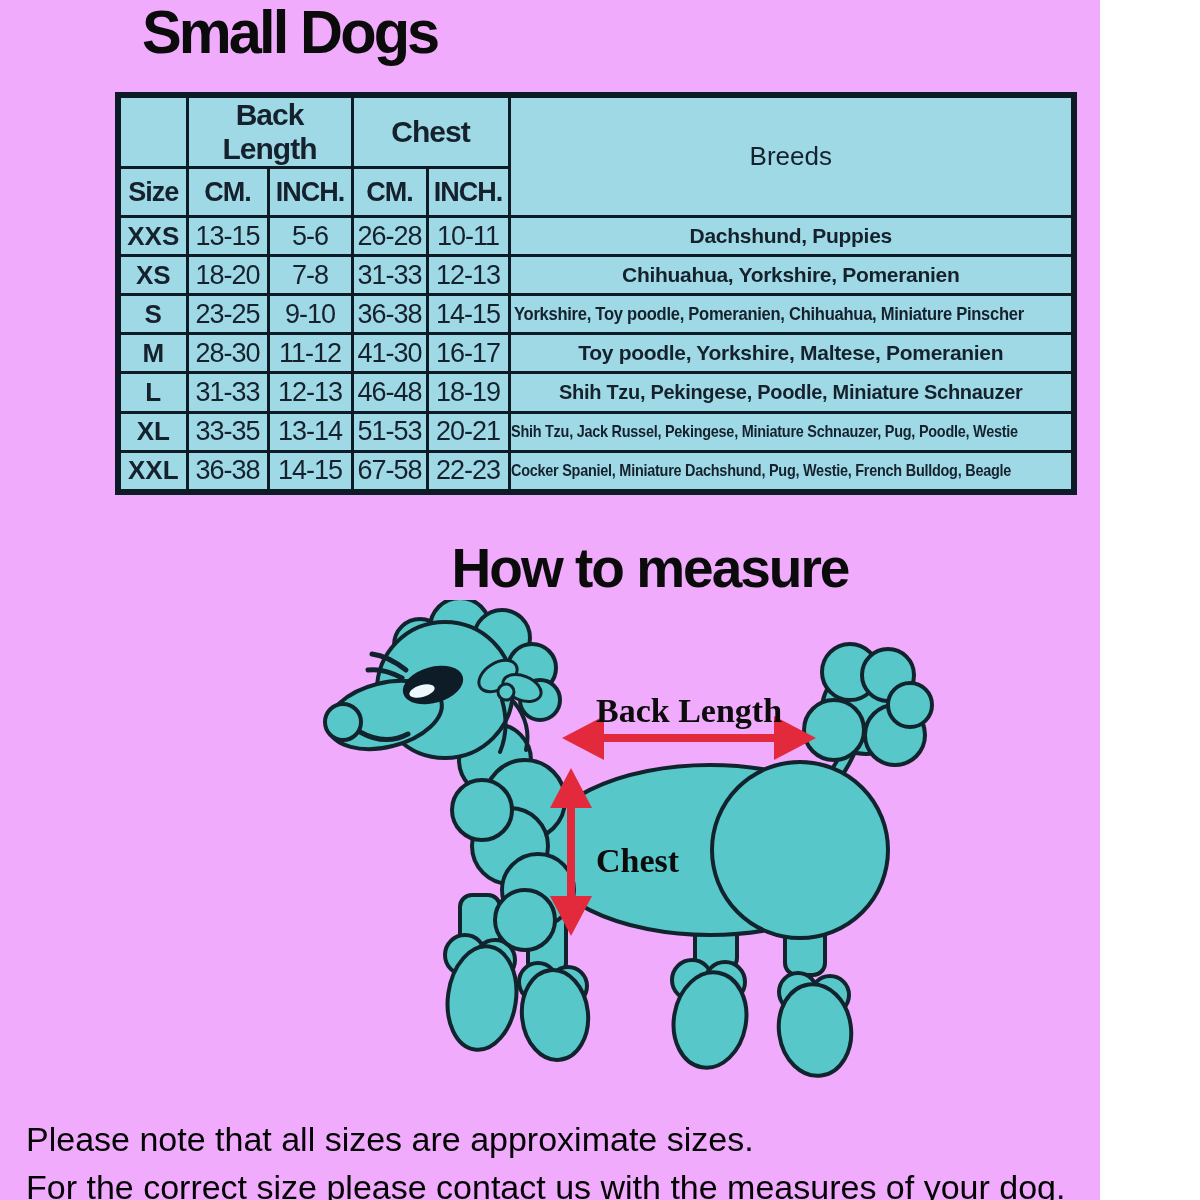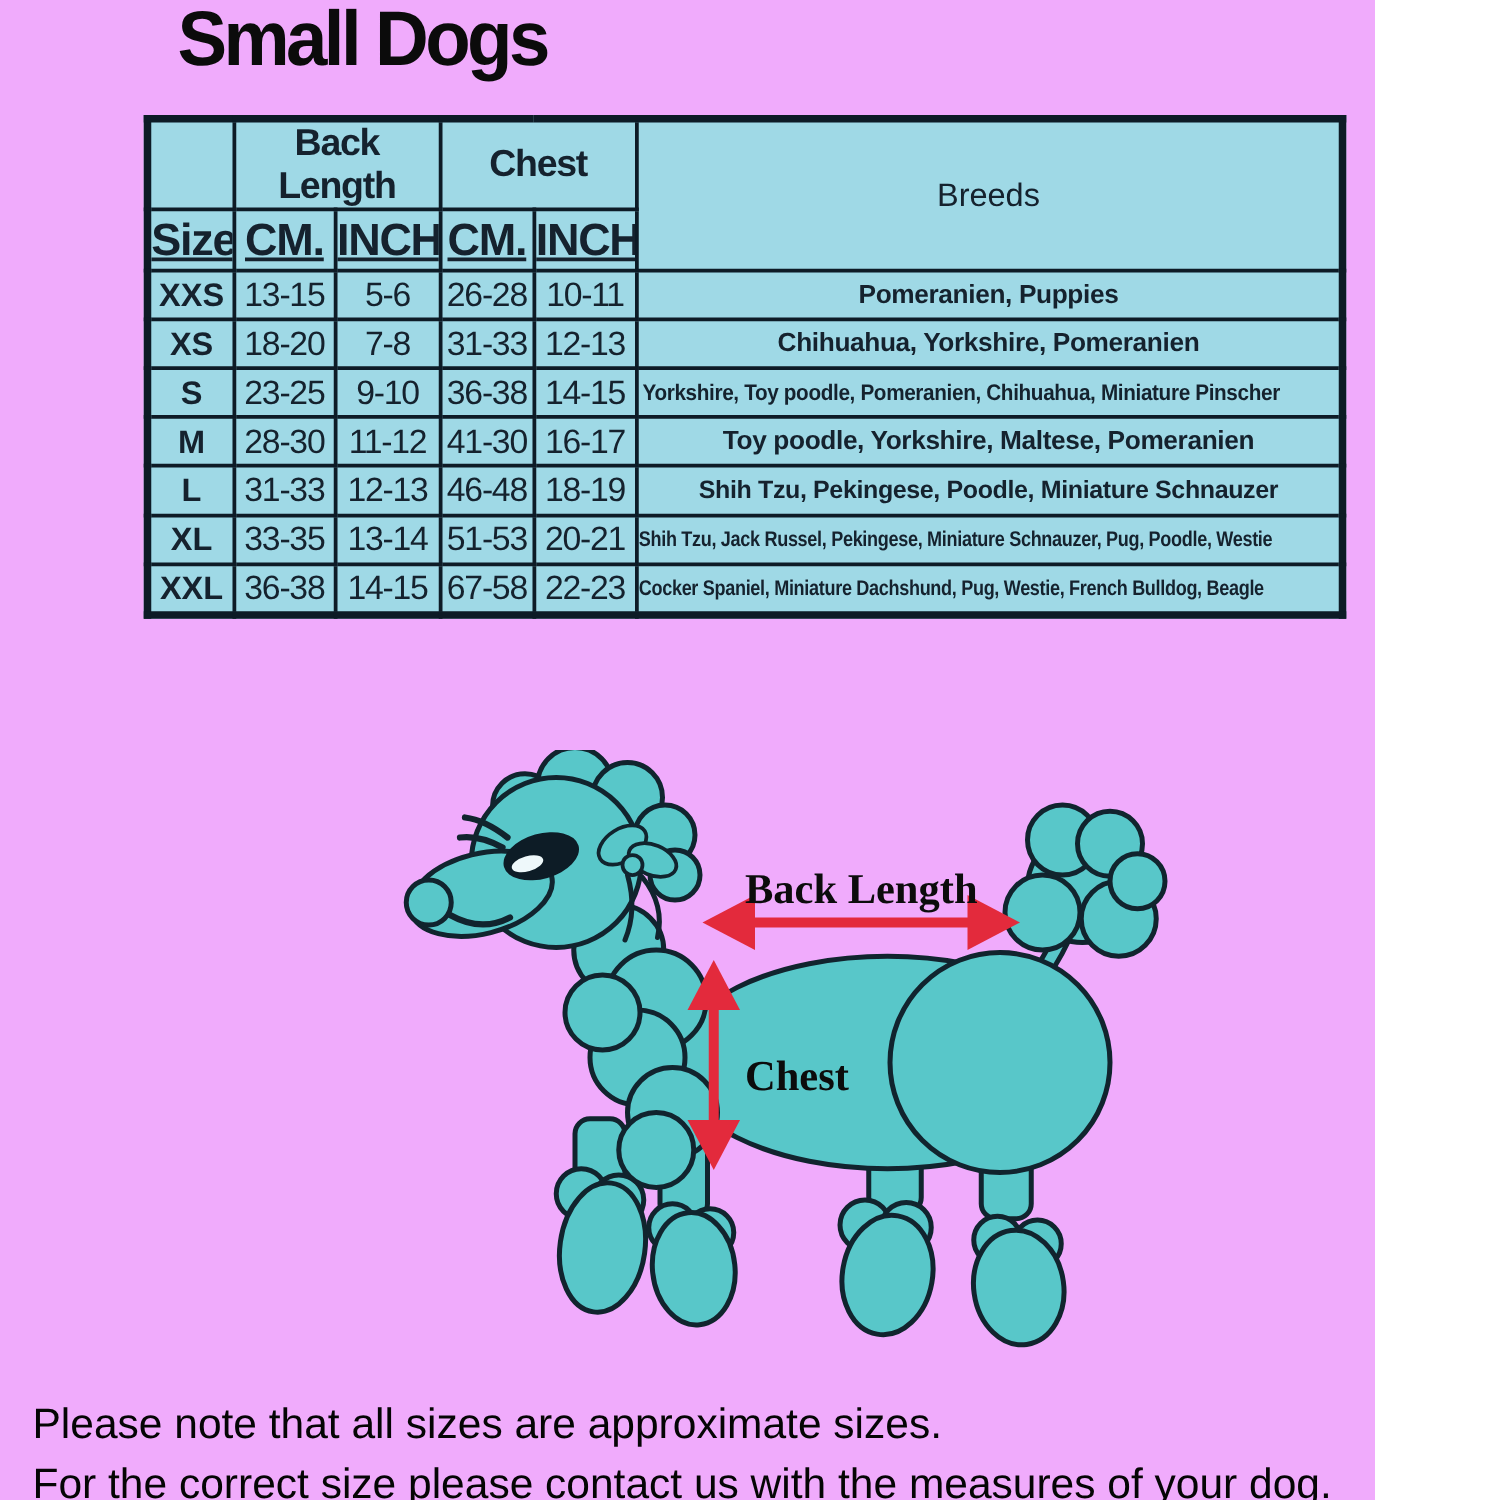--- a/index.html
+++ b/index.html
@@ -25,21 +25,21 @@
     border-collapse:collapse; table-layout:fixed;
     width:956px; height:403px;
     background:#9fd9e6; border:6px solid #0d1b26;
   }
   table.size-table th, table.size-table td {
     border:3px solid #0d1b26; text-align:center; vertical-align:middle;
     padding:0; color:#15222e; overflow:hidden;
   }
   .hdr-group { font-size:30px; font-weight:bold; letter-spacing:-1px; }
   .hdr-breeds { font-size:26px; font-weight:normal; }
-  .hdr-red { color:#d5304a; font-size:36px; font-weight:bold; letter-spacing:-1px;text-decoration:underline; }
+  .hdr-red { color:#d5304a; font-size:27px; font-weight:bold; letter-spacing:-1px; }
   td.cell-size { font-size:26px; font-weight:bold; }
   td.cell-num  { font-size:27px; font-weight:normal; letter-spacing:-1px; }
   td.cell-breeds { text-align:left; padding-left:7px; }
   td.cell-breeds span {
     display:inline-block; white-space:nowrap; font-weight:bold;
     transform-origin:left center; letter-spacing:-0.3px;
   }
   .b-lg { font-size:21px; }
   .b-md { font-size:20px; }
   .b-s  { font-size:18px; transform:scaleX(.92); }
@@ -86,21 +86,21 @@
           <th class="hdr-red">INCH.</th>
         </tr>
       </thead>
       <tbody>
         <tr>
           <td class="cell-size">XXS</td>
           <td class="cell-num">13-15</td>
           <td class="cell-num">5-6</td>
           <td class="cell-num">26-28</td>
           <td class="cell-num">10-11</td>
-          <td class="cell-breeds"><span class="b-lg">Pomeranien, Puppies</span></td>
+          <td class="cell-breeds"><span class="b-lg">Dachshund, Puppies</span></td>
         </tr>
         <tr>
           <td class="cell-size">XS</td>
           <td class="cell-num">18-20</td>
           <td class="cell-num">7-8</td>
           <td class="cell-num">31-33</td>
           <td class="cell-num">12-13</td>
           <td class="cell-breeds"><span class="b-lg">Chihuahua, Yorkshire, Pomeranien</span></td>
         </tr>
         <tr>
@@ -140,20 +140,21 @@
           <td class="cell-num">36-38</td>
           <td class="cell-num">14-15</td>
           <td class="cell-num">67-58</td>
           <td class="cell-num">22-23</td>
           <td class="cell-breeds"><span class="b-xs">Cocker Spaniel, Miniature Dachshund, Pug, Westie, French Bulldog, Beagle</span></td>
         </tr>
       </tbody>
     </table>
   </div>
 
+  <div class="measure-title">How to measure</div>
 
   <svg class="measure-figure" viewBox="0 0 800 520" xmlns="http://www.w3.org/2000/svg">
 
     <g stroke="#11242e" stroke-width="4" fill="#58c7c9" stroke-linecap="round" stroke-linejoin="round">
 
       <g>
         <path d="M 515 190 Q 545 150 552 112" fill="none" stroke-width="16"></path>
         <path d="M 515 190 Q 545 150 552 112" fill="none" stroke="#58c7c9" stroke-width="8"></path>
         <circle cx="556" cy="110" r="44"></circle>
         <circle cx="524" cy="130" r="30"></circle>

